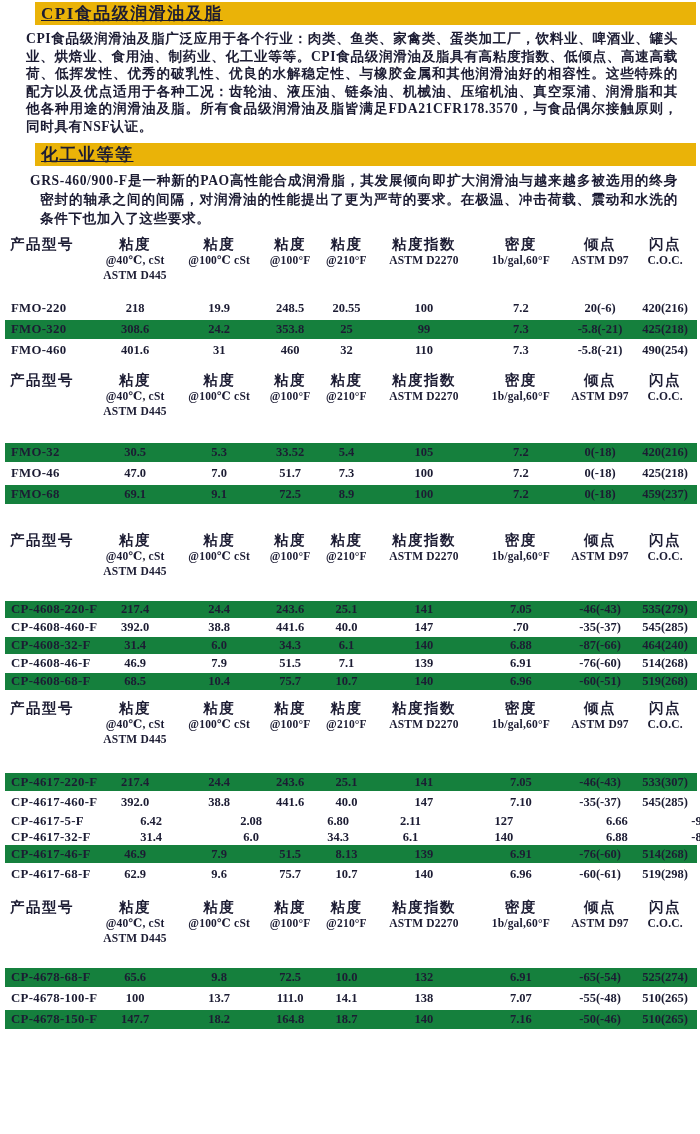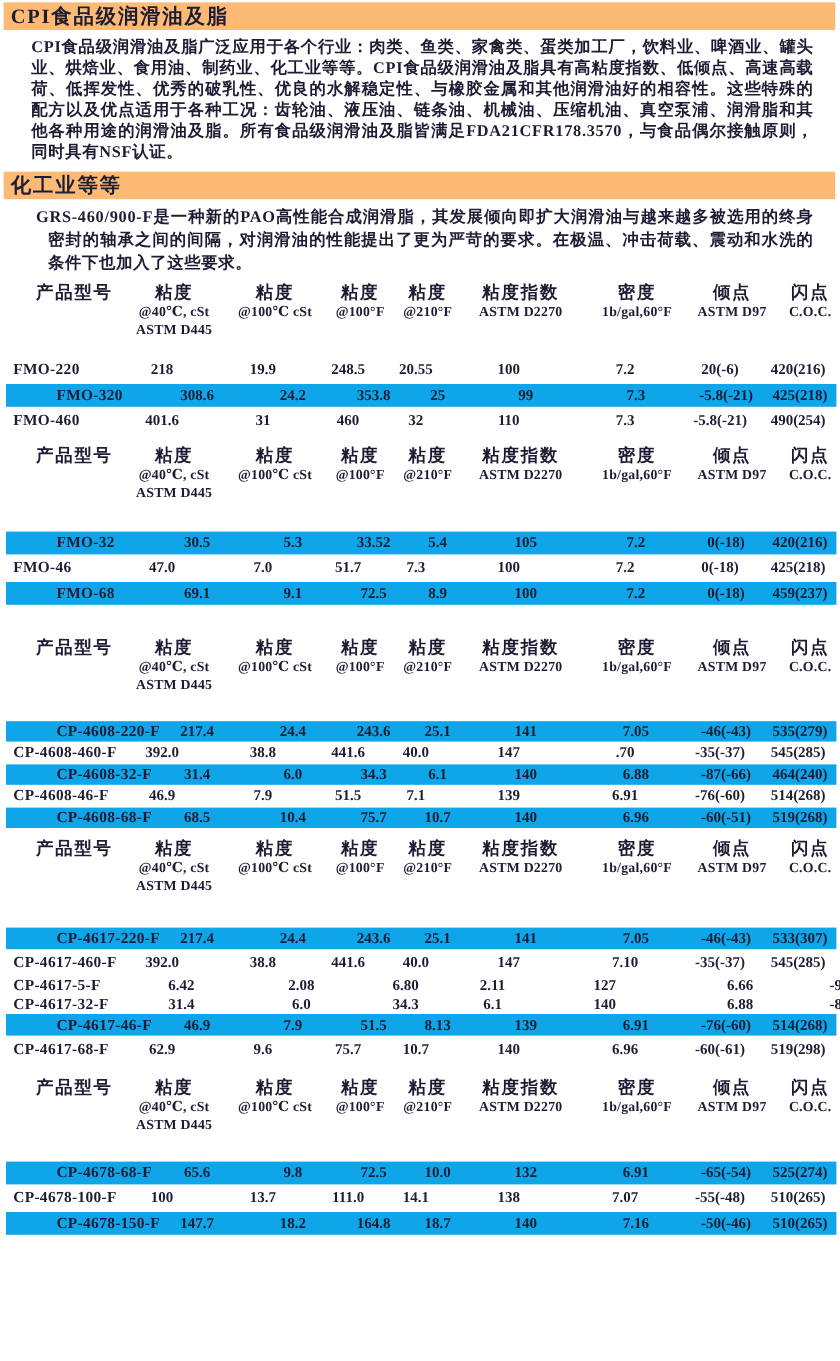--- a/index.html
+++ b/index.html
@@ -4,40 +4,40 @@
 <style>
   html,body{margin:0;padding:0;}
   body{
     width:700px;height:1134px;overflow:hidden;background:#ffffff;
     font-family:"Liberation Serif","DejaVu Serif",serif;
     font-weight:bold;color:#1c1c33;
   }
   .page{padding-top:2px;}
   
   .bar{
-    margin:0 4px 0 3px;background:#fdba74;
+    margin:0 4px 0 35px;background:#eab308;
     font-size:17px;line-height:23px;height:23px;
-    padding-left:6px;letter-spacing:1.5px;
+    padding-left:6px;letter-spacing:1.5px;text-decoration:underline;
   }
   .bar2{margin-top:7px;}
   
   .para{font-size:13.6px;line-height:17.6px;text-align:justify;letter-spacing:0.6px;}
   .p1{margin:5px 22px 0 26px;}
   .p2{margin:5px 22px 0 30px;padding-left:10px;text-indent:-10px;line-height:19px;}
   .p3{margin:22px 10px 0 8px;text-indent:34px;}
   
   .ptable{margin-left:5px;margin-right:3px;}
   .g9{display:grid;grid-template-columns:12.6% 12.4% 11.9% 8.6% 7.7% 14.7% 13.3% 9.6% 9.2%;}
   .thead{align-items:start;}
-  .th{display:flex;flex-direction:column;align-items:center;text-align:center;margin-left:20px;}
+  .th{display:flex;flex-direction:column;align-items:center;text-align:center;}
   .th.c0{align-items:flex-start;text-align:left;padding-left:5px;}
   .l1{font-size:14.5px;line-height:17px;letter-spacing:1.5px;white-space:nowrap;}
   .l2,.l3{font-size:11.5px;line-height:15px;letter-spacing:0.2px;white-space:nowrap;}
   .trow{height:19px;line-height:19px;margin-bottom:2px;font-size:12.5px;}
-  .trow.hl{background:#0ea5e9;padding-left:36px;}
+  .trow.hl{background:#15803d;}
   .trow.compact{height:16px;line-height:16px;margin-bottom:0;gap:16px;}
   .td{text-align:center;white-space:nowrap;}
   .td.c0{text-align:left;padding-left:6px;font-size:12.8px;letter-spacing:0.3px;}
   
   .t1{margin-top:8px;}  .t1 .tbody{margin-top:16px;}
   .t1 .trow,.t2 .trow,.t5 .trow{height:19px;margin-bottom:2px;}
   .t2{margin-top:12px;} .t2 .tbody{margin-top:24px;}
   .t3{margin-top:28px;} .t3 .tbody{margin-top:22px;}
   .t3 .trow{height:17px;line-height:17px;margin-bottom:1px;}
   .t4{margin-top:10px;} .t4 .tbody{margin-top:26px;}

